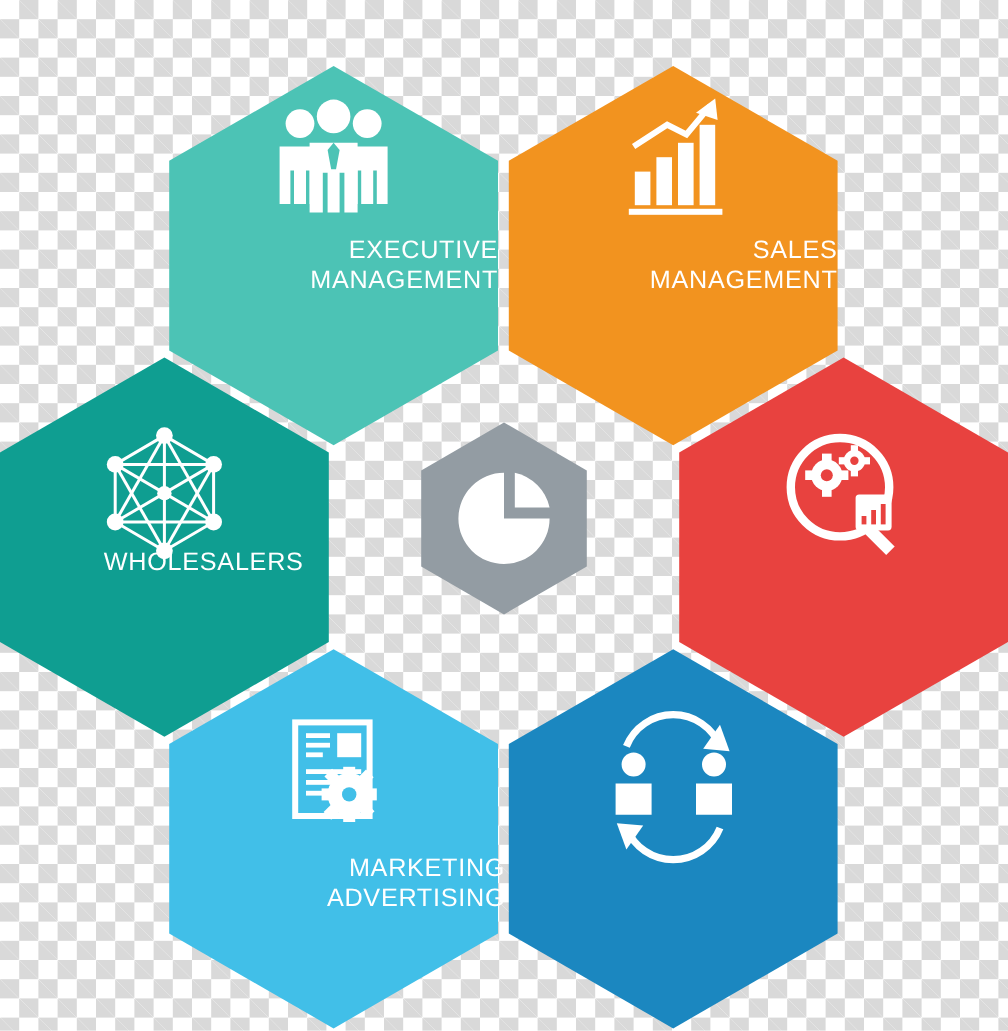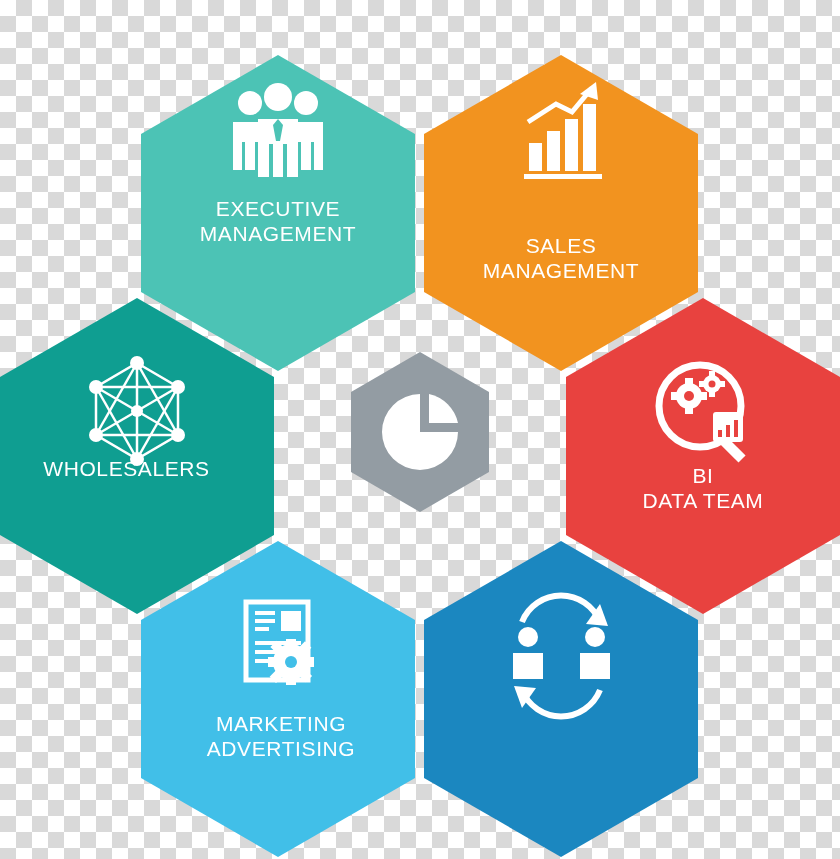--- a/index.html
+++ b/index.html
@@ -27,21 +27,21 @@
     background-color: #ffffff;
   }
   #stage {
     position: absolute;
     left: 0; top: 0;
     width: 840px;
     height: 859px;
   }
   .hexlabel {
     position: absolute;
-    text-align: center;
+    text-align: right;
     color: #ffffff;
     font-size: 21px;
     line-height: 25px;
     letter-spacing: 0.6px;
     font-weight: 400;
     pointer-events: none;
     white-space: pre-line;
   }
 </style>
 </head>
@@ -207,25 +207,23 @@
       </g>
       <polygon points="420,352 489,392 489,472 420,512 351,472 351,392" fill="none" stroke="#ffffff" stroke-width="0"></polygon>
     </g>
 
   </svg>
 
   
   <div class="hexlabel" style="left:141px; top:196px; width:274px;">EXECUTIVE
 MANAGEMENT</div>
 
-  <div class="hexlabel" style="left:424px; top:196px; width:274px;margin-top:37px;">SALES
+  <div class="hexlabel" style="left:424px; top:196px; width:274px;">SALES
 MANAGEMENT</div>
 
-  <div class="hexlabel" style="left:566px; top:463px; width:274px;">BI
-DATA TEAM</div>
 
 
   <div class="hexlabel" style="left:141px; top:711px; width:280px;">MARKETING
 ADVERTISING</div>
 
   <div class="hexlabel" style="left:0px; top:456px; width:253px;">WHOLESALERS</div>
 
 </div>
 
 </body></html>

